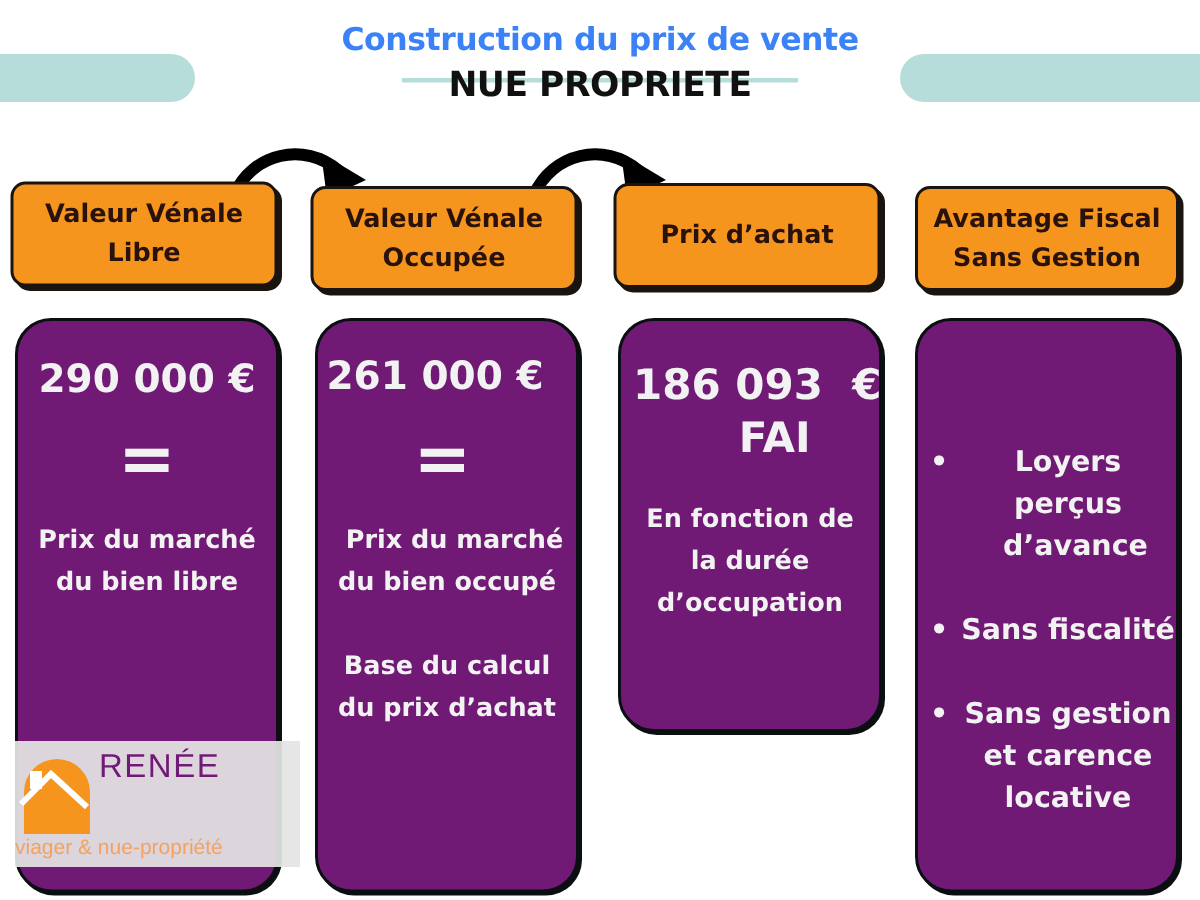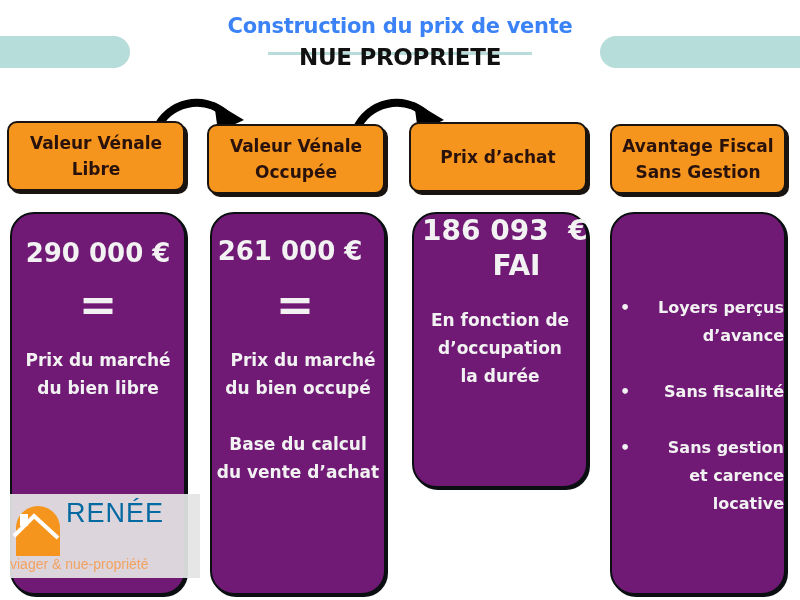--- a/index.html
+++ b/index.html
@@ -12,29 +12,29 @@
     .title-rule { position: absolute; left: 268px; top: 52px; width: 264px; height: 3px; background: #b6ddd9; }
     .title-sub { position: absolute; left: 0; width: 800px; top: 44px; text-align: center; font-weight: bold; font-size: 23px; color: #111; letter-spacing: -0.3px; }
 
     .hdr { position: absolute; background: #f5951e; border: 2px solid #1a1410; border-radius: 10px; box-shadow: 3px 3px 0 #1a1410; display: flex; align-items: center; justify-content: center; text-align: center; font-weight: bold; font-size: 17px; line-height: 26px; color: #2a120c; }
     .card { position: absolute; background: #701a75; border: 2px solid #0b0f12; border-radius: 24px; box-shadow: 2px 2px 0 #0b0f12; color: #f2f2f2; text-align: center; font-weight: bold; }
 
     .price { font-size: 26px; }
     .eq { font-size: 46px; line-height: 46px; }
     .desc { font-size: 17px; line-height: 28px; }
 
-    .bullets { list-style: none; text-align: right; font-size: 16px; line-height: 28px; }
+    .bullets { list-style: none; text-align: center; font-size: 19px; line-height: 28px; }
     .bullets li { position: relative; padding-left: 26px; margin-bottom: 28px; }
     .bullets li::before { content: "•"; position: absolute; left: 6px; top: 0; }
 
     .arrow { position: absolute; }
 
     .logo { position: absolute; left: 10px; top: 494px; width: 190px; height: 84px; background: rgba(228,228,228,0.93); }
     .logo-house { position: absolute; left: 2px; top: 12px; width: 52px; height: 50px; }
-    .logo-renee { position: absolute; left: 56px; top: 4px; font-family: "Liberation Sans", sans-serif; font-size: 27px; color: #0369a1; letter-spacing: 1px; }
+    .logo-renee { position: absolute; left: 56px; top: 4px; font-family: "Liberation Sans", sans-serif; font-size: 22px; color: #701a75; letter-spacing: 1px; }
     .logo-costes { position: absolute; left: 54px; top: 30px; font-family: "Liberation Sans", sans-serif; font-weight: bold; font-size: 30px; color: #5d5f62; letter-spacing: 0; }
     .logo-tag { position: absolute; left: 0; top: 62px; font-family: "Liberation Sans", sans-serif; font-size: 14px; color: #f3a260; white-space: nowrap; }
   </style>
 </head>
 <body>
 
 <div class="pill-left"></div>
 <div class="pill-right"></div>
 <div class="title-top">Construction du prix de vente</div>
 <div class="title-rule"></div>
@@ -72,34 +72,34 @@
 </div>
 <div class="card" style="left:210px; top:212px; width:176px; height:383px;">
   <div class="price" style="margin-top:22px; margin-right:16px;">261 000 €</div>
   <div class="eq" style="margin-top:16px; margin-left:-6px;">=</div>
   <div class="desc" style="margin-top:18px;">
     <div style="margin-left:10px;">Prix du marché</div>
     <div>du bien occupé</div>
   </div>
   <div class="desc" style="margin-top:28px;">
     <div>Base du calcul</div>
-    <div>du vente d’achat</div>
+    <div>du prix d’achat</div>
   </div>
 </div>
 
 <div class="hdr" style="left:409px; top:122px; width:178px; height:70px;">
   <div>Prix d’achat</div>
 </div>
 <div class="card" style="left:412px; top:212px; width:176px; height:276px;">
-  <div class="price" style="white-space:pre; font-size:28px; margin-left:8px;">186 093  €</div>
+  <div class="price" style="margin-top:26px; white-space:pre; font-size:28px; margin-left:8px;">186 093  €</div>
   <div class="price" style="font-size:28px; margin-top:2px;padding-left:33px;">FAI</div>
   <div class="desc" style="margin-top:24px;">
     <div>En fonction de</div>
+    <div>la durée</div>
     <div>d’occupation</div>
-    <div>la durée</div>
   </div>
 </div>
 
 <div class="hdr" style="left:610px; top:124px; width:176px; height:70px;">
   <div>
     <div>Avantage Fiscal</div>
     <div>Sans Gestion</div>
   </div>
 </div>
 <div class="card" style="left:610px; top:212px; width:176px; height:383px;">

